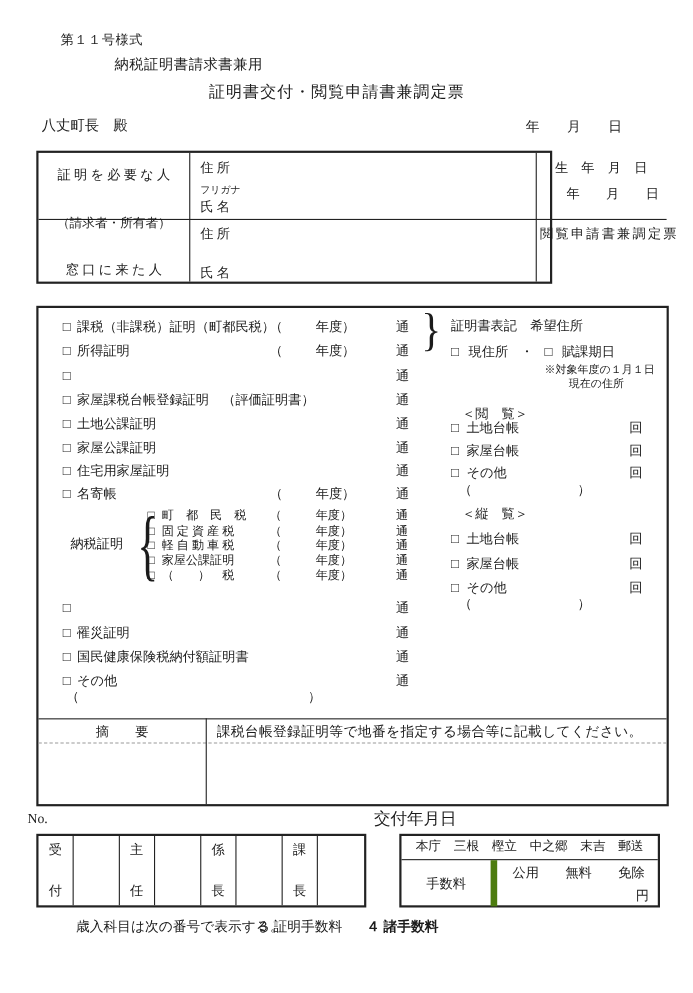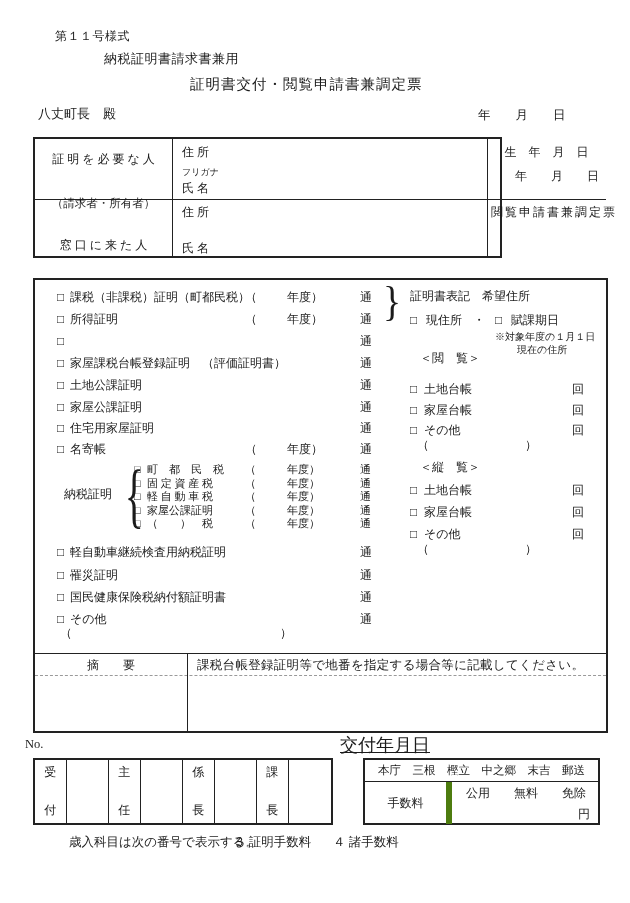--- a/index.html
+++ b/index.html
@@ -175,21 +175,20 @@
     <div class="row srow" style="top:236px">
       <span class="cb">□</span>
       <span class="lbl">（　　）　税</span>
       <span class="yo">（</span>
       <span class="yc">年度）</span>
       <span class="tsu">通</span>
     </div>
 
     <div class="row" style="top:264px">
       <span class="cb">□</span>
-      <span class="lbl">軽自動車継続検査用納税証明</span>
       <span class="tsu">通</span>
     </div>
     <div class="row" style="top:287px">
       <span class="cb">□</span>
       <span class="lbl">罹災証明</span>
       <span class="tsu">通</span>
     </div>
     <div class="row" style="top:309px">
       <span class="cb">□</span>
       <span class="lbl">国民健康保険税納付額証明書</span>
@@ -210,21 +209,21 @@
     <div class="row rrow" style="top:32px">
       <span class="cb">□</span>
       <span style="left:391px">現住所</span>
       <span style="left:438px">・</span>
       <span style="left:460px">□</span>
       <span style="left:476px">賦課期日</span>
     </div>
     <div class="t" style="left:460px; top:51px; font-size:10px; line-height:12px;">※対象年度の１月１日</div>
     <div class="t" style="left:482px; top:64px; font-size:10px; line-height:12px;">現在の住所</div>
 
-    <div class="t" style="left:385px; top:70px;text-align:center;">＜閲　覧＞</div>
+    <div class="t" style="left:385px; top:88px;text-align:center;">＜閲　覧＞</div>
     <div class="row rrow" style="top:101px">
       <span class="cb">□</span>
       <span class="lbl" style="left:389px">土地台帳</span>
       <span class="kai">回</span>
     </div>
     <div class="row rrow" style="top:122px">
       <span class="cb">□</span>
       <span class="lbl" style="left:389px">家屋台帳</span>
       <span class="kai">回</span>
     </div>
@@ -262,21 +261,21 @@
     <div class="hline" style="left:0; top:373px; width:571px;"></div>
     <div class="hline-dash" style="left:0; top:395px; width:571px;"></div>
     <div class="vline" style="left:152px; top:373px; height:78px;"></div>
     <div class="ut-center" style="left:0; top:377px; width:152px;">摘　　要</div>
     <div class="t" style="left:162px; top:377px; font-size:12.5px; letter-spacing:.3px;">課税台帳登録証明等で地番を指定する場合等に記載してください。</div>
     <div style="position:absolute; left:1px; top:396px; width:149px; height:54px;"></div>
     <div style="position:absolute; left:154px; top:396px; width:415px; height:54px;"></div>
   </div>
 
   <div class="t" style="left:25px; top:736px; font-size:12.5px;">No.</div>
-  <div class="t" style="left:340px; top:737px; font-size:18px;text-decoration:underline;">交付年月日</div>
+  <div class="t" style="left:340px; top:737px; font-size:15px;">交付年月日</div>
 
   <div class="btable" style="left:33px; top:758px; width:300px; height:67px;">
     <div class="bcell stamp">
       <span>受</span>
       <span>付</span>
     </div>
     <div class="bcell blank"></div>
     <div class="bcell stamp">
       <span>主</span>
       <span>任</span>
@@ -301,16 +300,16 @@
       <div class="fee-main">
         <span class="t" style="left:14px; top:3px;">公用　　無料　　免除</span>
         <span class="t" style="right:8px; bottom:2px; left:auto;">円</span>
       </div>
     </div>
   </div>
 
   <div style="position:absolute; left:16px; top:834px; width:534px; height:18px;">
     <span class="t" style="left:53px; top:0; font-size:12.5px;">歳入科目は次の番号で表示する。</span>
     <span class="t" style="left:217px; top:0; font-size:12.5px;">３ 証明手数料</span>
-    <span class="t" style="left:317px; top:0; font-size:12.5px;">４ 諸手数料</span>
+    <span class="t" style="left:317px; top:0; font-size:12.5px;font-weight:bold;">４ 諸手数料</span>
   </div>
 
 </div>
 
 </body></html>

